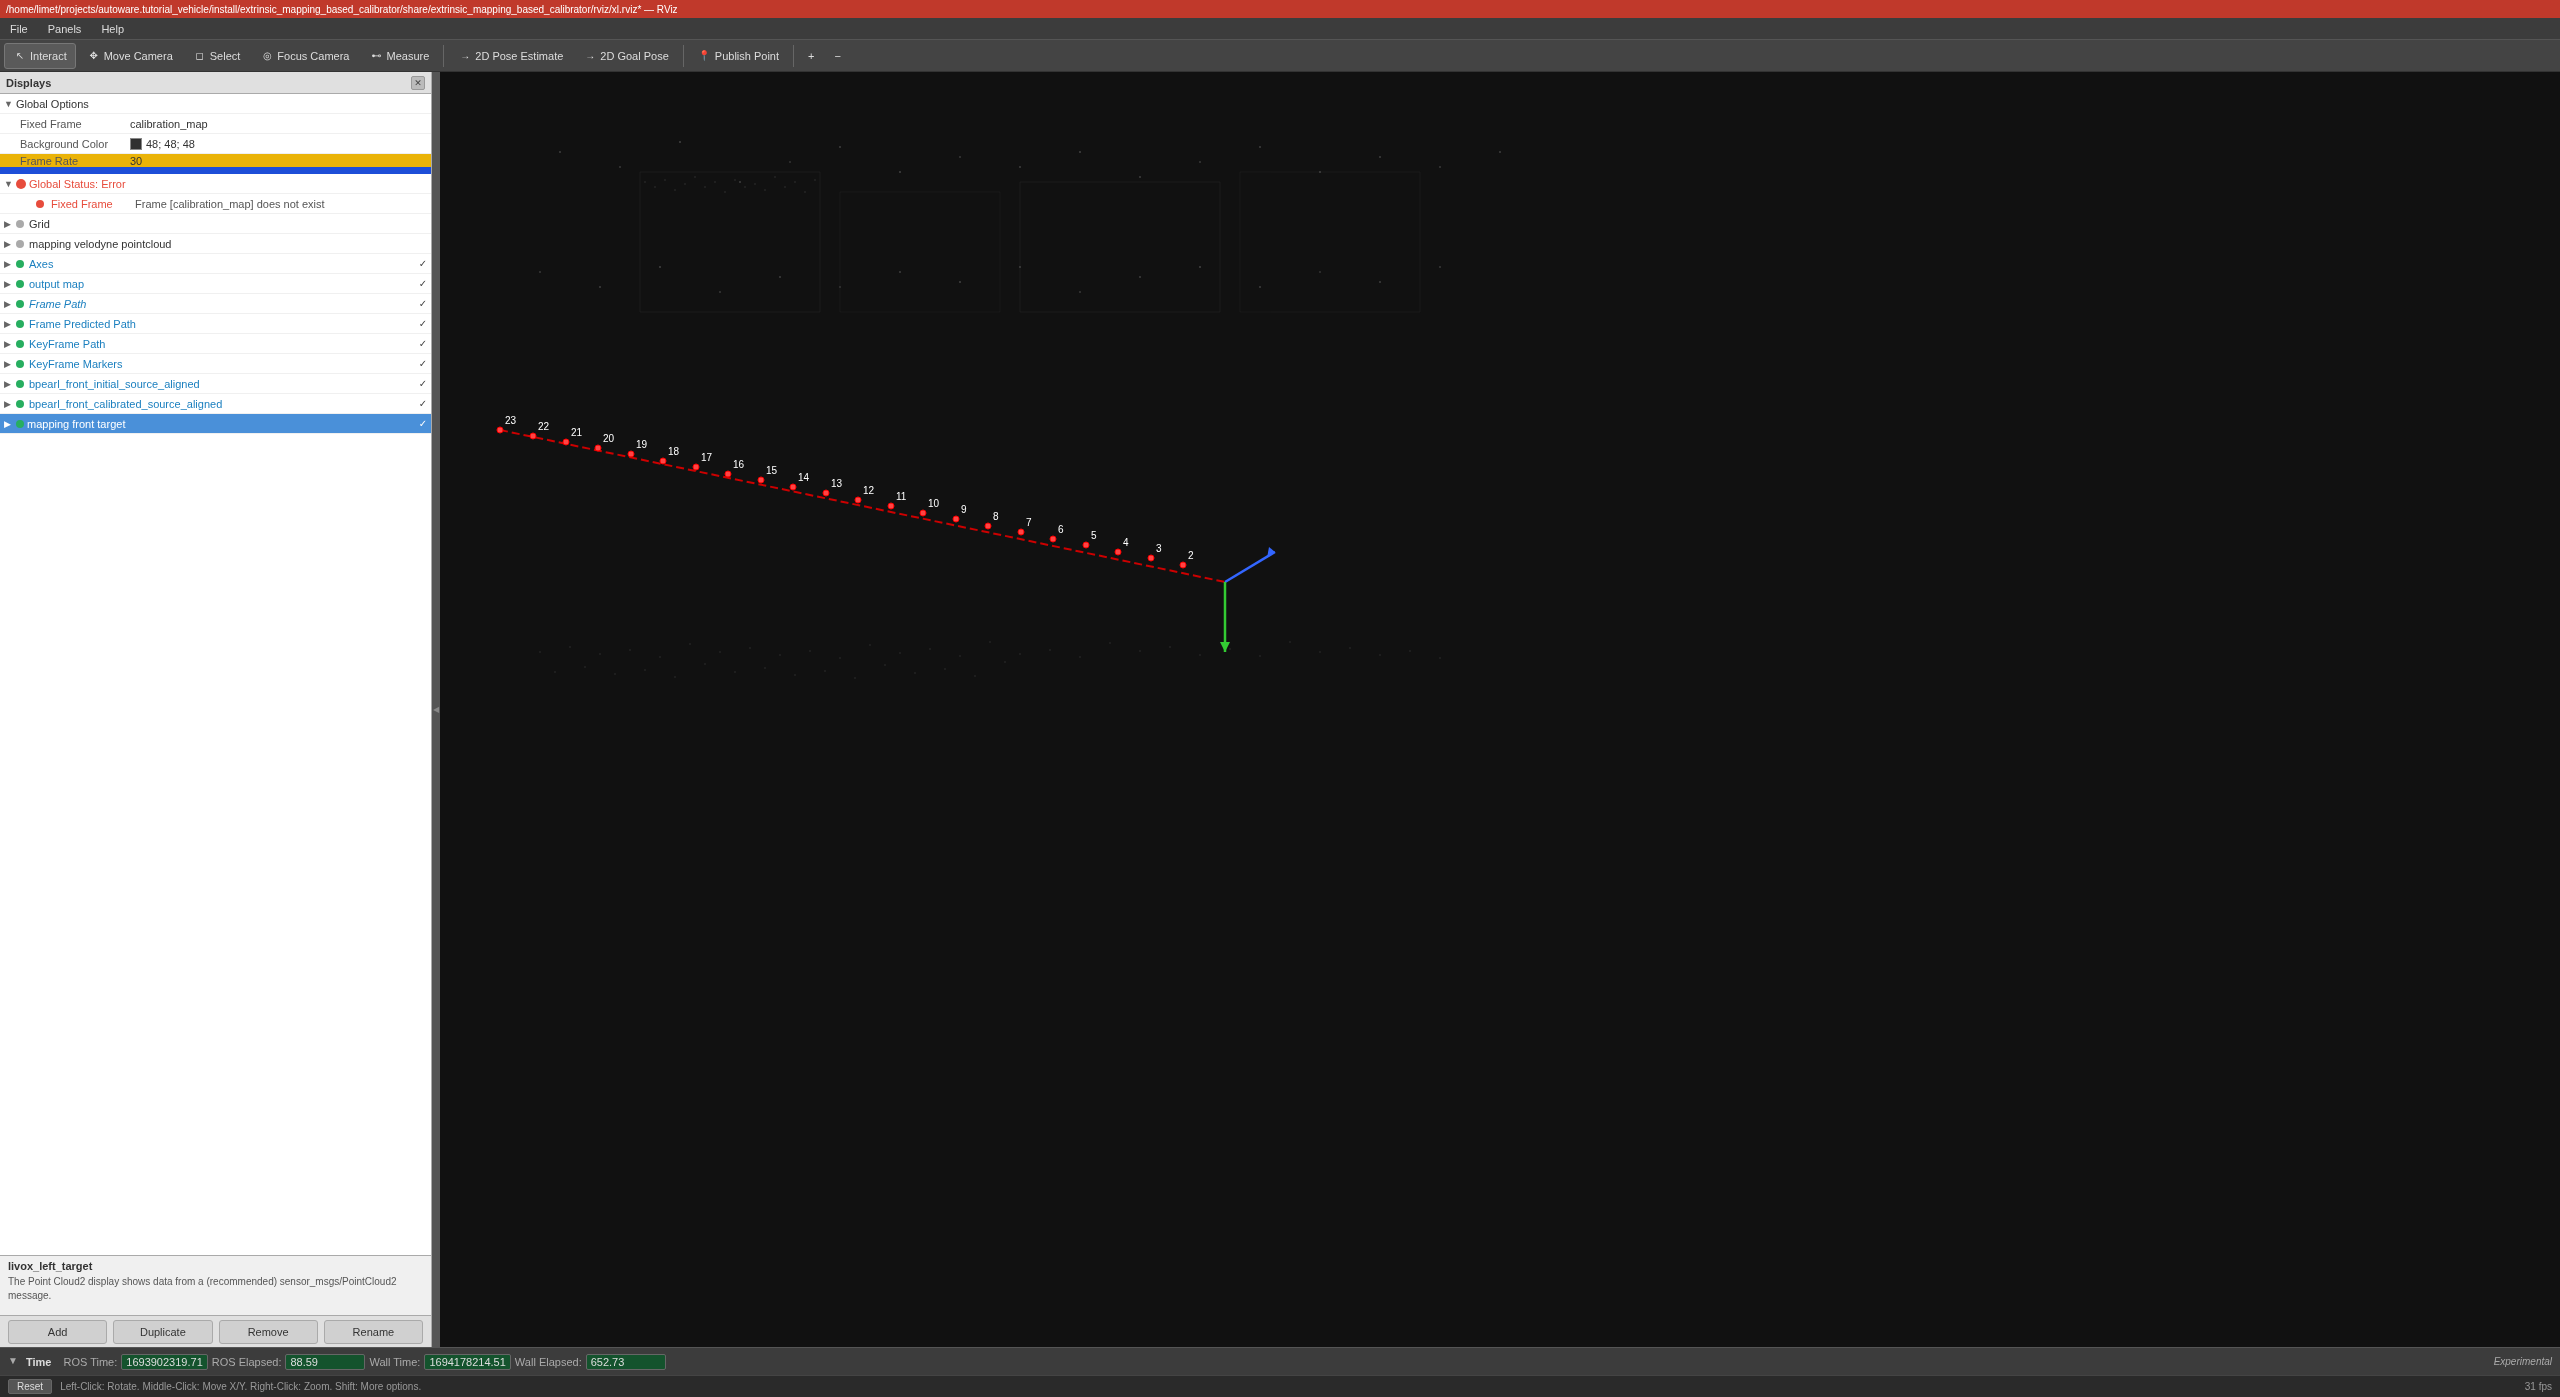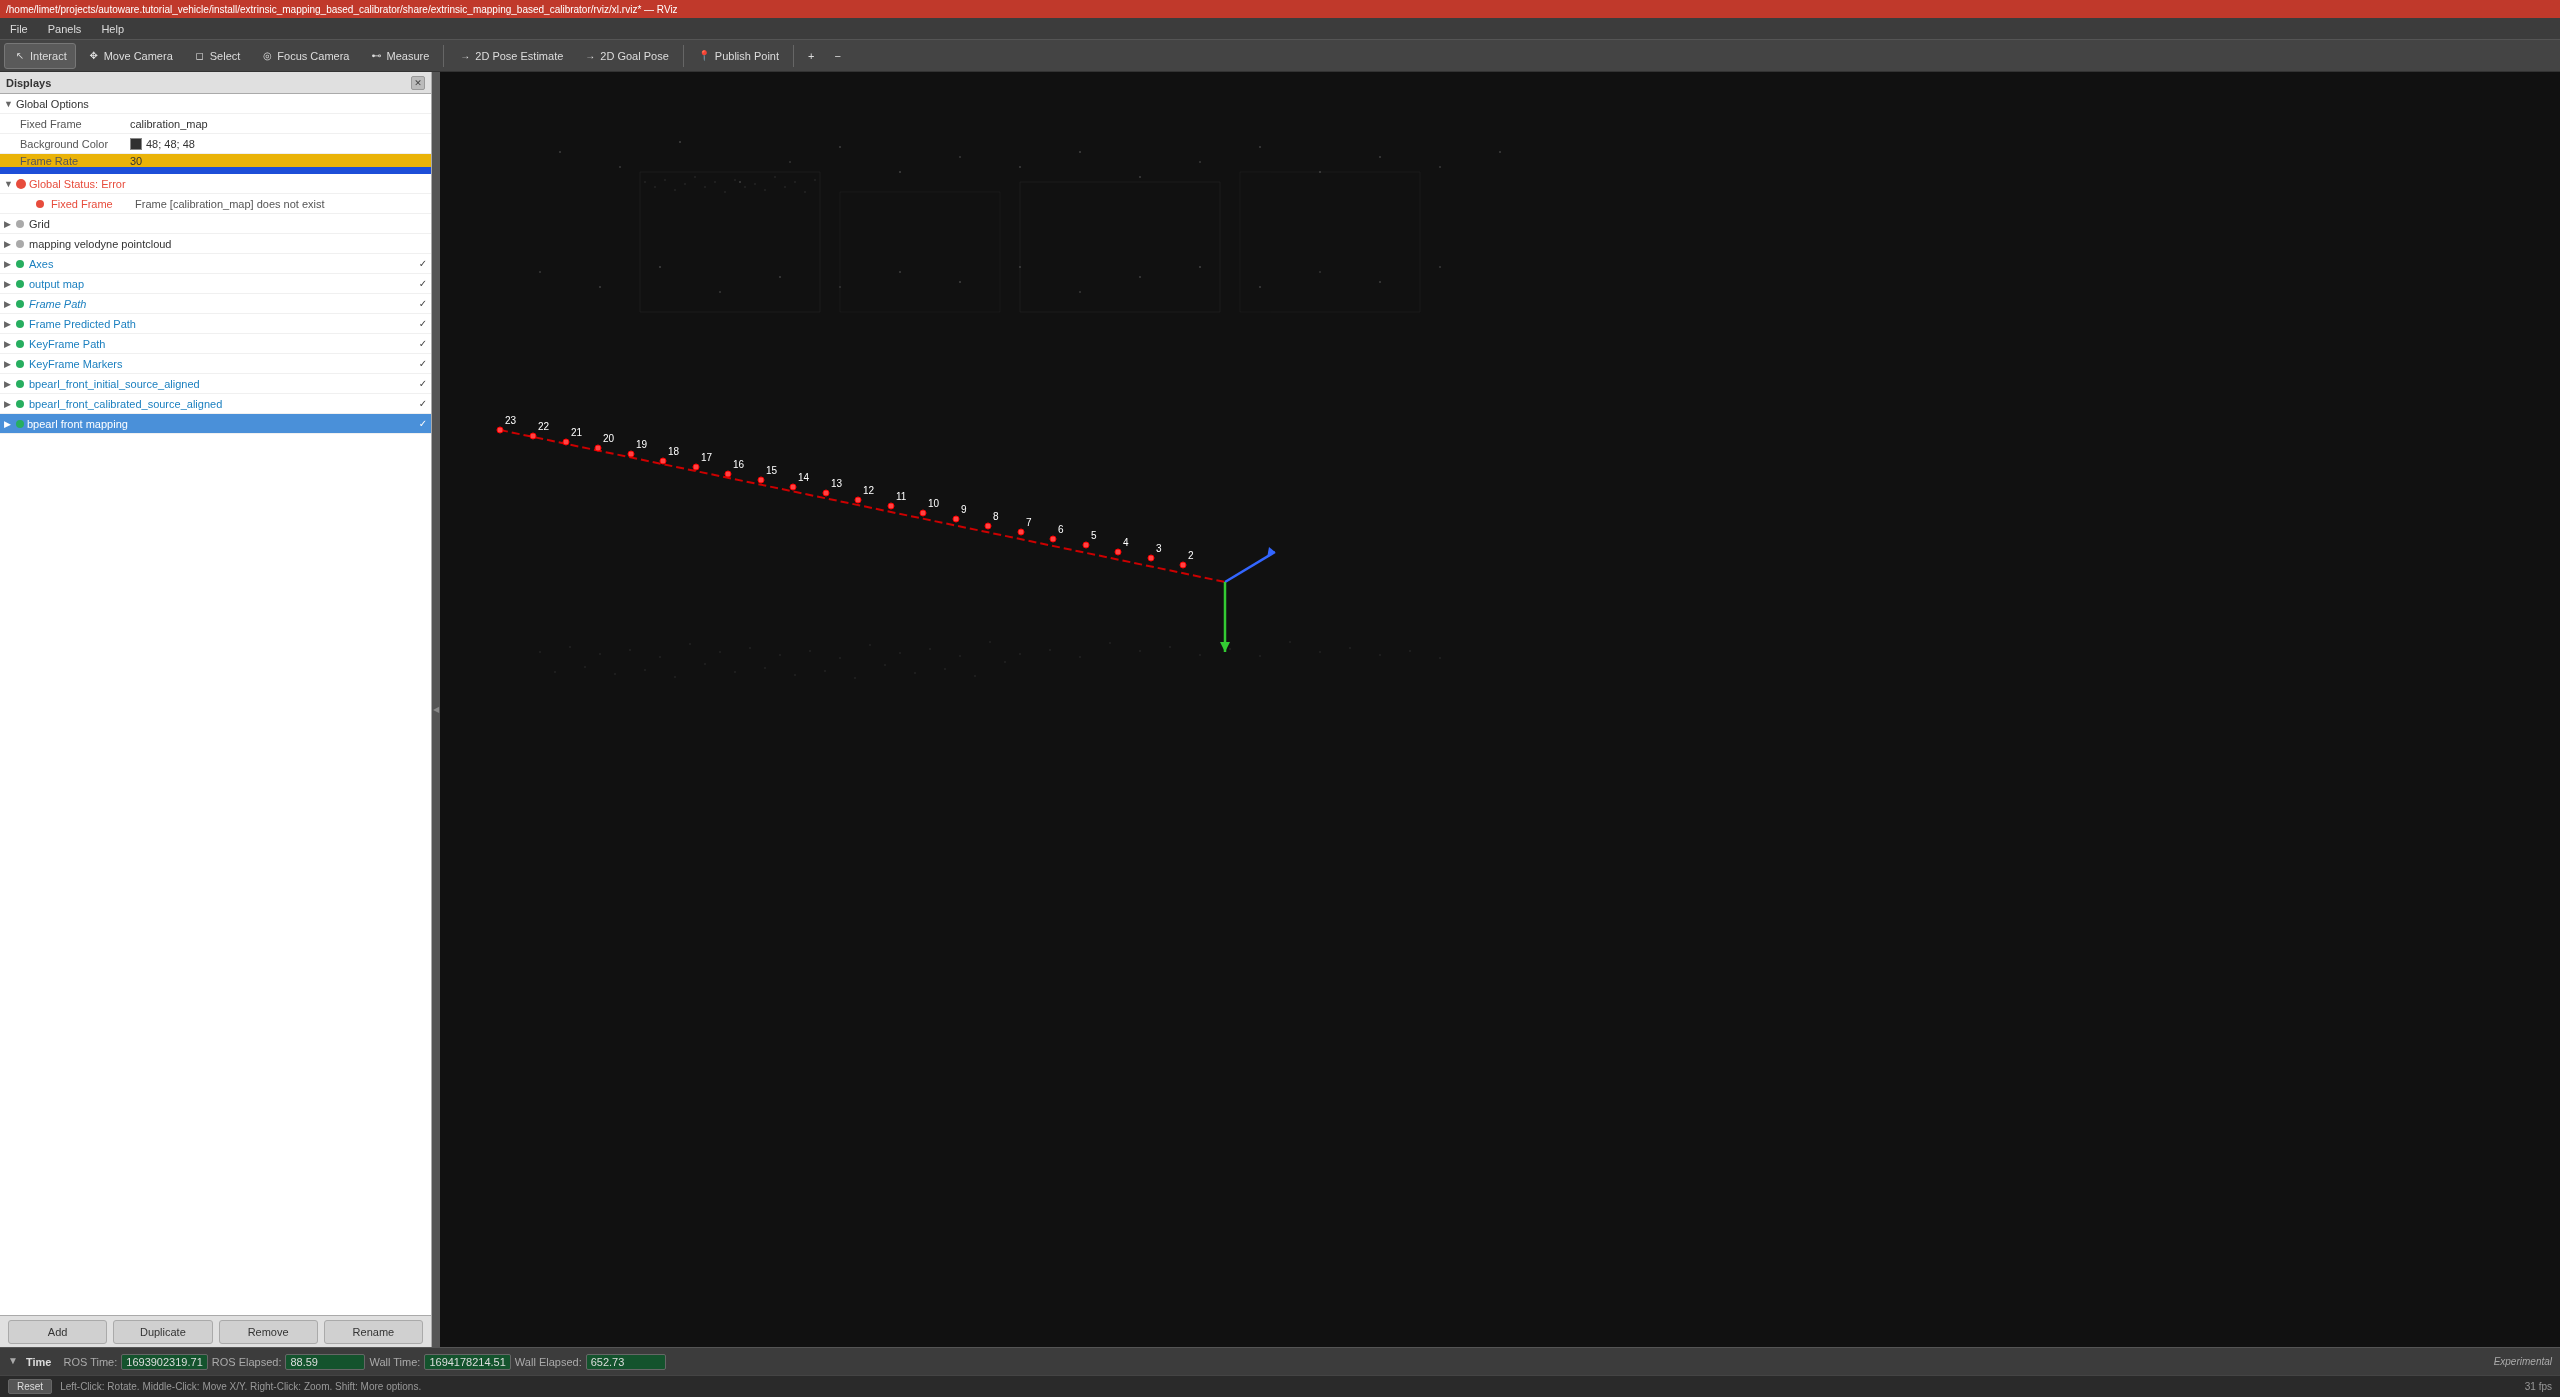--- a/index.html
+++ b/index.html
@@ -478,26 +478,30 @@
       <div class="tree-item">
         <span class="expand-arrow">▶</span>
         <span class="status-dot dot-green" style="width:8px;height:8px;"></span>
         <span class="tree-item-label" style="margin-left:2px; color:#1a7fbf;">bpearl_front_calibrated_source_aligned</span>
         <span class="tree-item-check">✓</span>
       </div>
 
       <div class="tree-item selected">
         <span class="expand-arrow" style="color:white;">▶</span>
         <span class="status-dot dot-green" style="width:8px;height:8px;"></span>
-        <span class="tree-item-label">bpearl front mapping</span>
+        <span class="tree-item-label">mapping front target</span>
         <span class="tree-item-check">✓</span>
       </div>
 
     </div>
 
+    <div id="description-area">
+      <div class="desc-title">livox_left_target</div>
+      <div class="desc-text">The Point Cloud2 display shows data from a (recommended) sensor_msgs/PointCloud2 message.</div>
+    </div>
 
     <div id="action-buttons">
       <button class="action-btn">Add</button>
       <button class="action-btn">Duplicate</button>
       <button class="action-btn">Remove</button>
       <button class="action-btn">Rename</button>
     </div>
   </div>
 
   <div id="resize-handle"></div>

